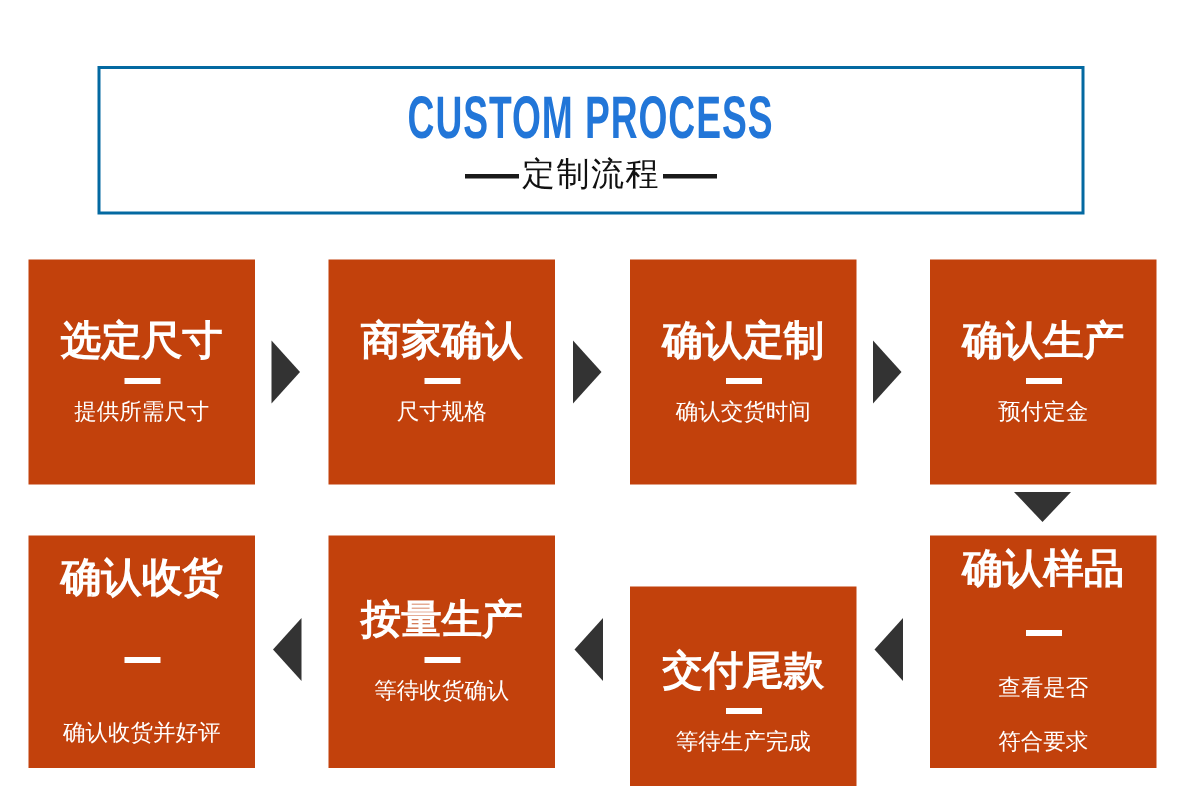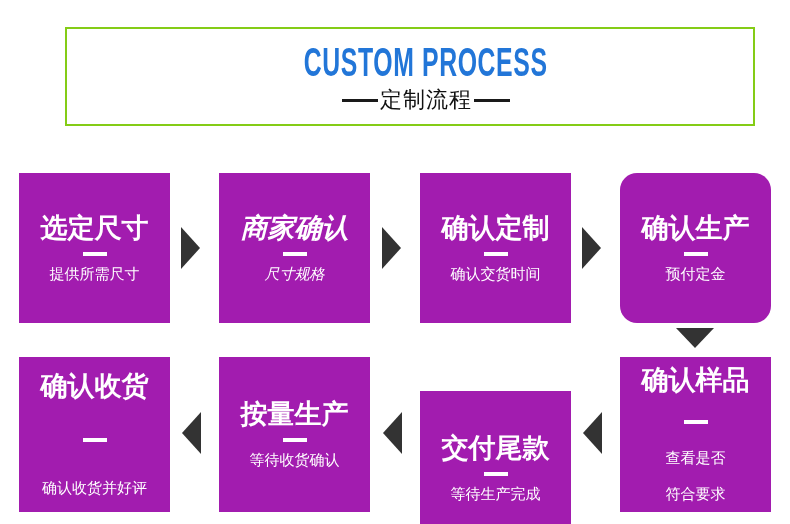--- a/index.html
+++ b/index.html
@@ -12,30 +12,29 @@
     background: #ffffff;
     font-family: "Liberation Sans", "DejaVu Sans", sans-serif;
     overflow: hidden;
     position: relative;
   }
 
   
   #header-banner {
     position: absolute;
     left: 65px;
-    top: 27px;
+    top: 44px;
     width: 654px;
     height: 95px;
-    border: 2px solid #84cc16;
+    border: 2px solid #0369a1;
     box-sizing: content-box;
     display: flex;
     flex-direction: column;
     align-items: center;
     justify-content: center;
-    padding-left: 32px;
   }
   #header-title {
     color: #2276d8;
     font-weight: 700;
     font-size: 40px;
     line-height: 42px;
     letter-spacing: 1px;
     transform: scaleX(0.62);
     transform-origin: center center;
     white-space: nowrap;
@@ -60,21 +59,21 @@
     letter-spacing: 1px;
     white-space: nowrap;
     font-family: "DejaVu Sans", "Liberation Sans", sans-serif;
   }
 
   
   .step-box {
     position: absolute;
     width: 151px;
     height: 150px;
-    background: #a21caf;
+    background: #c2410c;
     display: flex;
     flex-direction: column;
     align-items: center;
     justify-content: center;
     box-sizing: border-box;
   }
   .step-box.tall {
     height: 155px;
   }
   .step-title {
@@ -96,23 +95,23 @@
     color: #ffffff;
     font-size: 15px;
     line-height: 20px;
     text-align: center;
     white-space: nowrap;
     font-family: "DejaVu Sans", "Liberation Sans", sans-serif;
   }
 
   
   #step-1 { left: 19px;  top: 173px; }
-  #step-2 { left: 219px; top: 173px; font-style: italic; }
+  #step-2 { left: 219px; top: 173px; }
   #step-3 { left: 420px; top: 173px; }
-  #step-4 { left: 620px; top: 173px; border-radius: 17px; }
+  #step-4 { left: 620px; top: 173px; }
   
   #step-5 { left: 19px;  top: 357px; gap: 28px; }
   #step-6 { left: 219px; top: 357px; }
   #step-7 { left: 420px; top: 357px; margin-top: 34px; }
   #step-8 { left: 620px; top: 357px; gap: 16px; }
 
   
   .arrow {
     position: absolute;
     width: 0;

